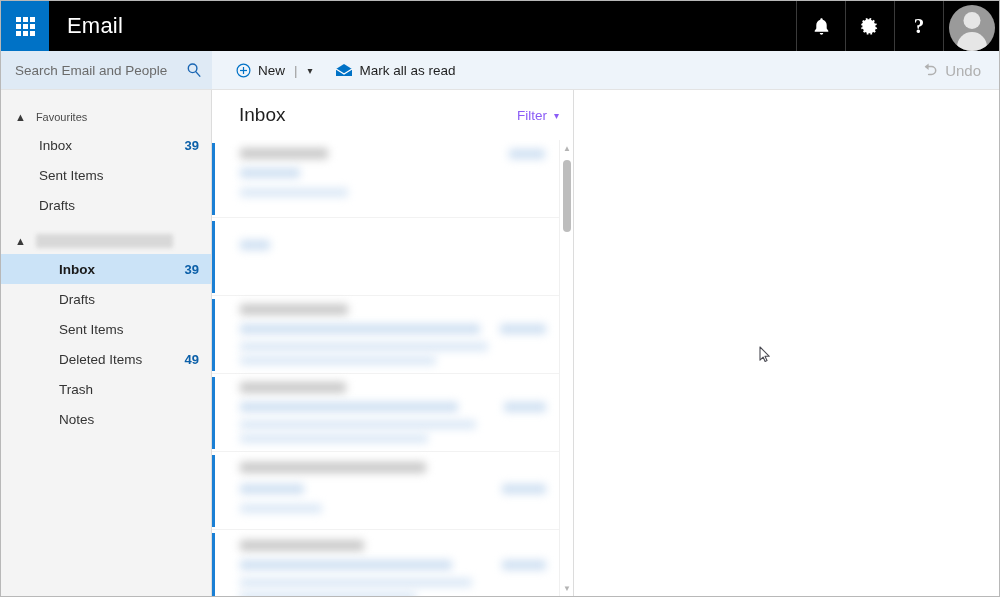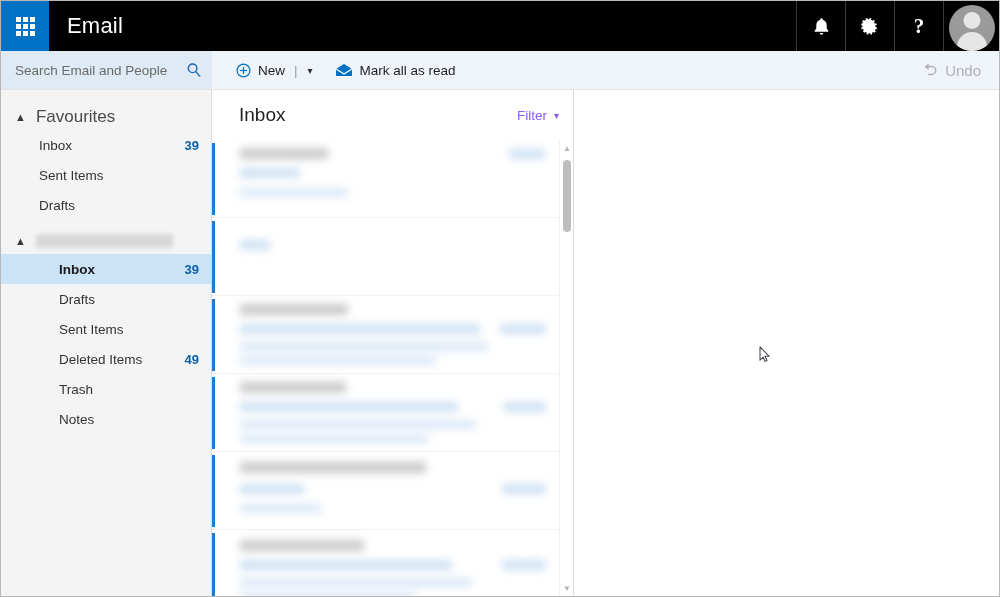--- a/index.html
+++ b/index.html
@@ -142,21 +142,21 @@
   .nav-group-head {
     display: flex; align-items: center;
     height: 26px;
     padding-left: 14px;
     gap: 10px;
     cursor: pointer;
   }
   .chev-up { color: #3a3a3a; font-size: 11px; line-height: 1; display: inline-block; }
   .nav-group-title {
     color: #4a4a4a;
-    font-size: 17px;
+    font-size: 11px;
   }
   .redact-bar {
     height: 14px;
     width: 137px;
     border-radius: 2px;
     background: #d8d8d8;
     filter: blur(2.2px);
   }
   .nav-item {
     display: flex; align-items: center;

